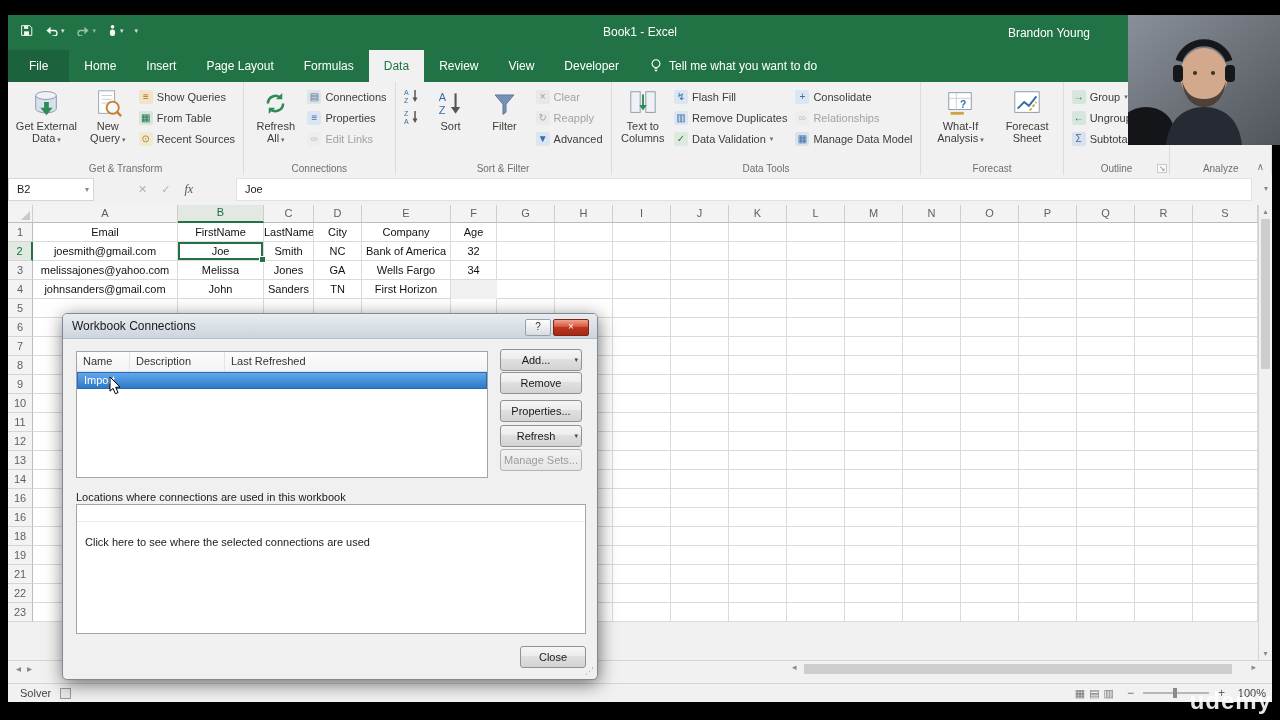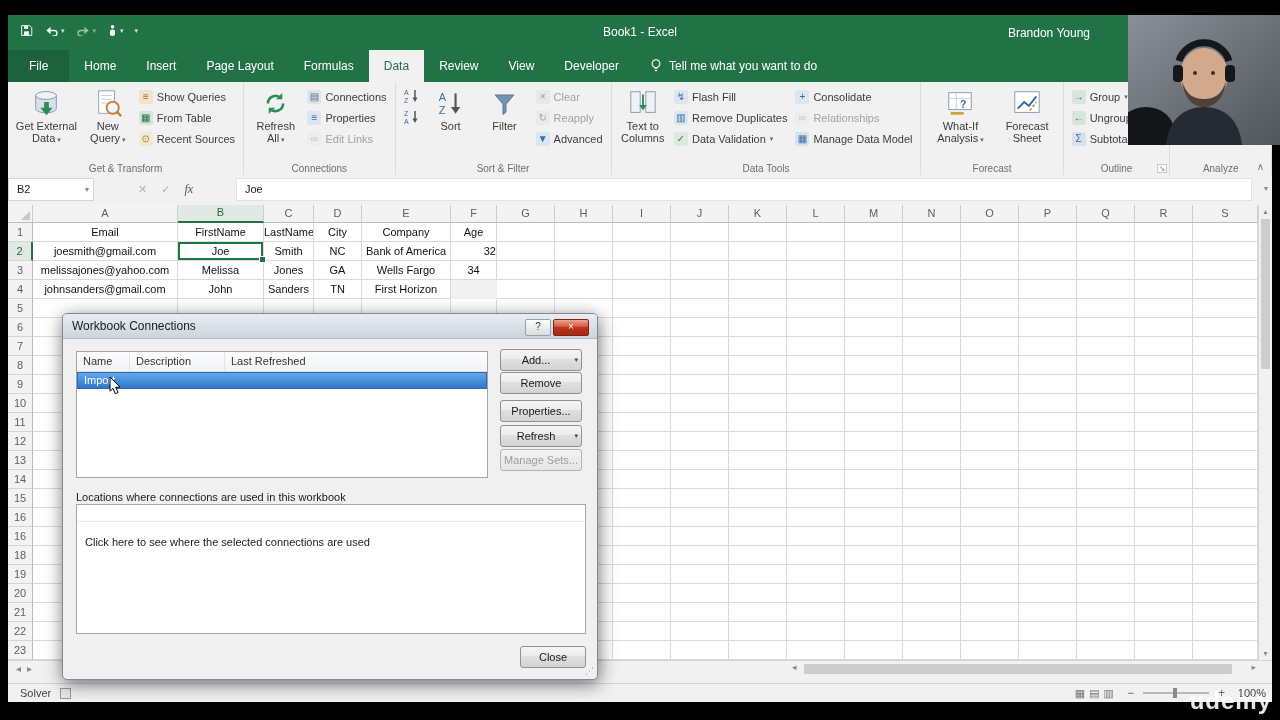--- a/index.html
+++ b/index.html
@@ -500,21 +500,21 @@
         <div class="cell" style="width: 58px;"></div>
         <div class="cell" style="width: 65px;"></div>
       </div>
       <div class="grow">
         <div class="rh sel">2</div>
         <div class="cell" style="width: 145px;">joesmith@gmail.com</div>
         <div class="cell active" style="width: 86px;">Joe</div>
         <div class="cell" style="width: 50px;">Smith</div>
         <div class="cell" style="width: 48px;">NC</div>
         <div class="cell" style="width: 89px;">Bank of America</div>
-        <div class="cell" style="width: 46px; text-align: right;">32</div>
+        <div class="cell" style="width: 46px;">32</div>
         <div class="cell" style="width: 58px;"></div>
         <div class="cell" style="width: 58px;"></div>
         <div class="cell" style="width: 58px;"></div>
         <div class="cell" style="width: 58px;"></div>
         <div class="cell" style="width: 58px;"></div>
         <div class="cell" style="width: 58px;"></div>
         <div class="cell" style="width: 58px;"></div>
         <div class="cell" style="width: 58px;"></div>
         <div class="cell" style="width: 58px;"></div>
         <div class="cell" style="width: 58px;"></div>
@@ -780,42 +780,20 @@
         <div class="cell" style="width: 58px;"></div>
         <div class="cell" style="width: 58px;"></div>
         <div class="cell" style="width: 58px;"></div>
         <div class="cell" style="width: 58px;"></div>
         <div class="cell" style="width: 58px;"></div>
         <div class="cell" style="width: 58px;"></div>
         <div class="cell" style="width: 58px;"></div>
         <div class="cell" style="width: 65px;"></div>
       </div>
       <div class="grow">
-        <div class="rh">15</div>
-        <div class="cell" style="width: 145px;"></div>
-        <div class="cell" style="width: 86px;"></div>
-        <div class="cell" style="width: 50px;"></div>
-        <div class="cell" style="width: 48px;"></div>
-        <div class="cell" style="width: 89px;"></div>
-        <div class="cell" style="width: 46px;"></div>
-        <div class="cell" style="width: 58px;"></div>
-        <div class="cell" style="width: 58px;"></div>
-        <div class="cell" style="width: 58px;"></div>
-        <div class="cell" style="width: 58px;"></div>
-        <div class="cell" style="width: 58px;"></div>
-        <div class="cell" style="width: 58px;"></div>
-        <div class="cell" style="width: 58px;"></div>
-        <div class="cell" style="width: 58px;"></div>
-        <div class="cell" style="width: 58px;"></div>
-        <div class="cell" style="width: 58px;"></div>
-        <div class="cell" style="width: 58px;"></div>
-        <div class="cell" style="width: 58px;"></div>
-        <div class="cell" style="width: 65px;"></div>
-      </div>
-      <div class="grow">
         <div class="rh">16</div>
         <div class="cell" style="width: 145px;"></div>
         <div class="cell" style="width: 86px;"></div>
         <div class="cell" style="width: 50px;"></div>
         <div class="cell" style="width: 48px;"></div>
         <div class="cell" style="width: 89px;"></div>
         <div class="cell" style="width: 46px;"></div>
         <div class="cell" style="width: 58px;"></div>
         <div class="cell" style="width: 58px;"></div>
         <div class="cell" style="width: 58px;"></div>
@@ -869,42 +847,20 @@
         <div class="cell" style="width: 58px;"></div>
         <div class="cell" style="width: 58px;"></div>
         <div class="cell" style="width: 58px;"></div>
         <div class="cell" style="width: 58px;"></div>
         <div class="cell" style="width: 58px;"></div>
         <div class="cell" style="width: 58px;"></div>
         <div class="cell" style="width: 65px;"></div>
       </div>
       <div class="grow">
         <div class="rh">19</div>
-        <div class="cell" style="width: 145px;"></div>
-        <div class="cell" style="width: 86px;"></div>
-        <div class="cell" style="width: 50px;"></div>
-        <div class="cell" style="width: 48px;"></div>
-        <div class="cell" style="width: 89px;"></div>
-        <div class="cell" style="width: 46px;"></div>
-        <div class="cell" style="width: 58px;"></div>
-        <div class="cell" style="width: 58px;"></div>
-        <div class="cell" style="width: 58px;"></div>
-        <div class="cell" style="width: 58px;"></div>
-        <div class="cell" style="width: 58px;"></div>
-        <div class="cell" style="width: 58px;"></div>
-        <div class="cell" style="width: 58px;"></div>
-        <div class="cell" style="width: 58px;"></div>
-        <div class="cell" style="width: 58px;"></div>
-        <div class="cell" style="width: 58px;"></div>
-        <div class="cell" style="width: 58px;"></div>
-        <div class="cell" style="width: 58px;"></div>
-        <div class="cell" style="width: 65px;"></div>
-      </div>
-      <div class="grow">
-        <div class="rh">20</div>
         <div class="cell" style="width: 145px;"></div>
         <div class="cell" style="width: 86px;"></div>
         <div class="cell" style="width: 50px;"></div>
         <div class="cell" style="width: 48px;"></div>
         <div class="cell" style="width: 89px;"></div>
         <div class="cell" style="width: 46px;"></div>
         <div class="cell" style="width: 58px;"></div>
         <div class="cell" style="width: 58px;"></div>
         <div class="cell" style="width: 58px;"></div>
         <div class="cell" style="width: 58px;"></div>

